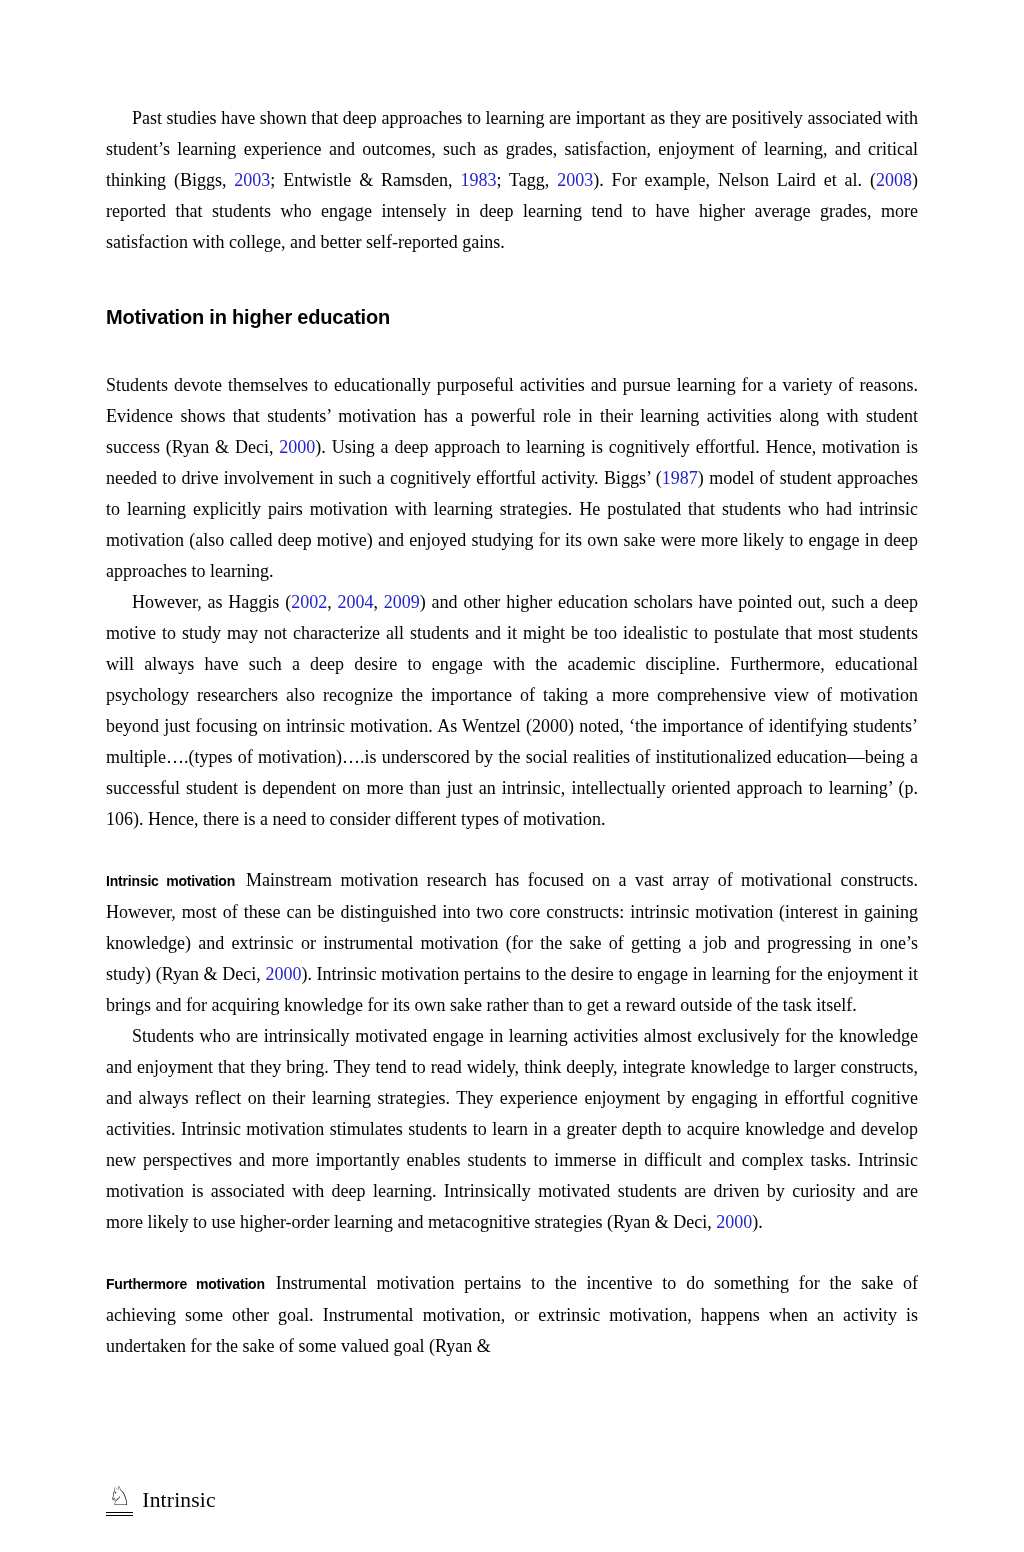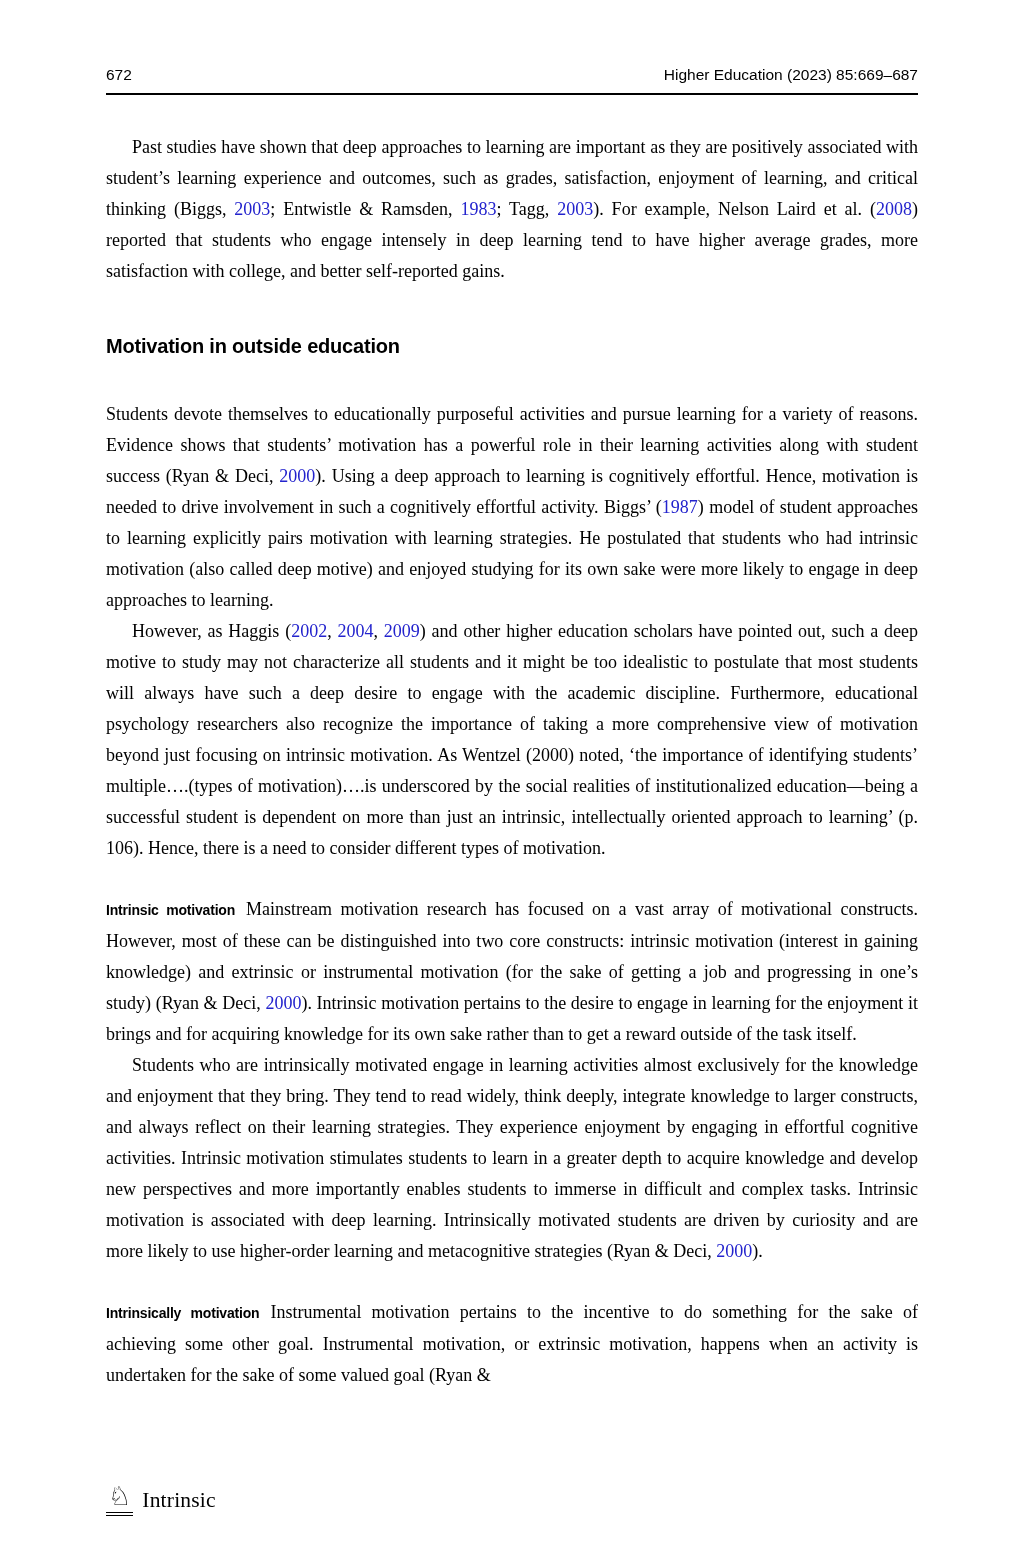--- a/index.html
+++ b/index.html
@@ -72,33 +72,29 @@
     font-family: "Liberation Serif", serif;
     font-size: 21.5px;
     letter-spacing: 0.2px;
   }
 </style>
 </head>
 <body>
 
 <div class="page">
 
-  <div class="running-head">
-    <span>672</span>
-    <span>Higher Education (2023) 85:669–687</span>
-  </div>
 
   <main class="article-body">
       <p class="indent"><span>Past studies have shown that deep approaches to learning are important as they are positively associated with student’s learning experience and outcomes, such as grades, satisfaction, enjoyment of learning, and critical thinking (Biggs, </span><a class="cite">2003</a><span>; Entwistle &amp; Ramsden, </span><a class="cite">1983</a><span>; Tagg, </span><a class="cite">2003</a><span>). For example, Nelson Laird et al. (</span><a class="cite">2008</a><span>) reported that students who engage intensely in deep learning tend to have higher average grades, more satisfaction with college, and better self-reported gains.</span></p>
-      <h2>Motivation in outside education</h2>
+      <h2>Motivation in higher education</h2>
       <p><span>Students devote themselves to educationally purposeful activities and pursue learning for a variety of reasons. Evidence shows that students’ motivation has a powerful role in their learning activities along with student success (Ryan &amp; Deci, </span><a class="cite">2000</a><span>). Using a deep approach to learning is cognitively effortful. Hence, motivation is needed to drive involvement in such a cognitively effortful activity. Biggs’ (</span><a class="cite">1987</a><span>) model of student approaches to learning explicitly pairs motivation with learning strategies. He postulated that students who had intrinsic motivation (also called deep motive) and enjoyed studying for its own sake were more likely to engage in deep approaches to learning.</span></p>
       <p class="indent"><span>However, as Haggis (</span><a class="cite">2002</a><span>, </span><a class="cite">2004</a><span>, </span><a class="cite">2009</a><span>) and other higher education scholars have pointed out, such a deep motive to study may not characterize all students and it might be too idealistic to postulate that most students will always have such a deep desire to engage with the academic discipline. Furthermore, educational psychology researchers also recognize the importance of taking a more comprehensive view of motivation beyond just focusing on intrinsic motivation. As Wentzel (2000) noted, ‘the importance of identifying students’ multiple….(types of motivation)….is underscored by the social realities of institutionalized education—being a successful student is dependent on more than just an intrinsic, intellectually oriented approach to learning’ (p. 106). Hence, there is a need to consider different types of motivation.</span></p>
       <p class="spaced"><span class="runin">Intrinsic motivation</span><span>Mainstream motivation research has focused on a vast array of motivational constructs. However, most of these can be distinguished into two core constructs: intrinsic motivation (interest in gaining knowledge) and extrinsic or instrumental motivation (for the sake of getting a job and progressing in one’s study) (Ryan &amp; Deci, </span><a class="cite">2000</a><span>). Intrinsic motivation pertains to the desire to engage in learning for the enjoyment it brings and for acquiring knowledge for its own sake rather than to get a reward outside of the task itself.</span></p>
       <p class="indent"><span>Students who are intrinsically motivated engage in learning activities almost exclusively for the knowledge and enjoyment that they bring. They tend to read widely, think deeply, integrate knowledge to larger constructs, and always reflect on their learning strategies. They experience enjoyment by engaging in effortful cognitive activities. Intrinsic motivation stimulates students to learn in a greater depth to acquire knowledge and develop new perspectives and more importantly enables students to immerse in difficult and complex tasks. Intrinsic motivation is associated with deep learning. Intrinsically motivated students are driven by curiosity and are more likely to use higher-order learning and metacognitive strategies (Ryan &amp; Deci, </span><a class="cite">2000</a><span>).</span></p>
-      <p class="spaced"><span class="runin">Intrinsically motivation</span><span>Instrumental motivation pertains to the incentive to do something for the sake of achieving some other goal. Instrumental motivation, or extrinsic motivation, happens when an activity is undertaken for the sake of some valued goal (Ryan &amp;</span></p>
+      <p class="spaced"><span class="runin">Furthermore motivation</span><span>Instrumental motivation pertains to the incentive to do something for the sake of achieving some other goal. Instrumental motivation, or extrinsic motivation, happens when an activity is undertaken for the sake of some valued goal (Ryan &amp;</span></p>
     </main>
 
   <div class="page-footer">
     <span class="knight-icon">♘</span>
     <span class="publisher-name">Intrinsic</span>
   </div>
 
 </div>
 
 </body></html>

